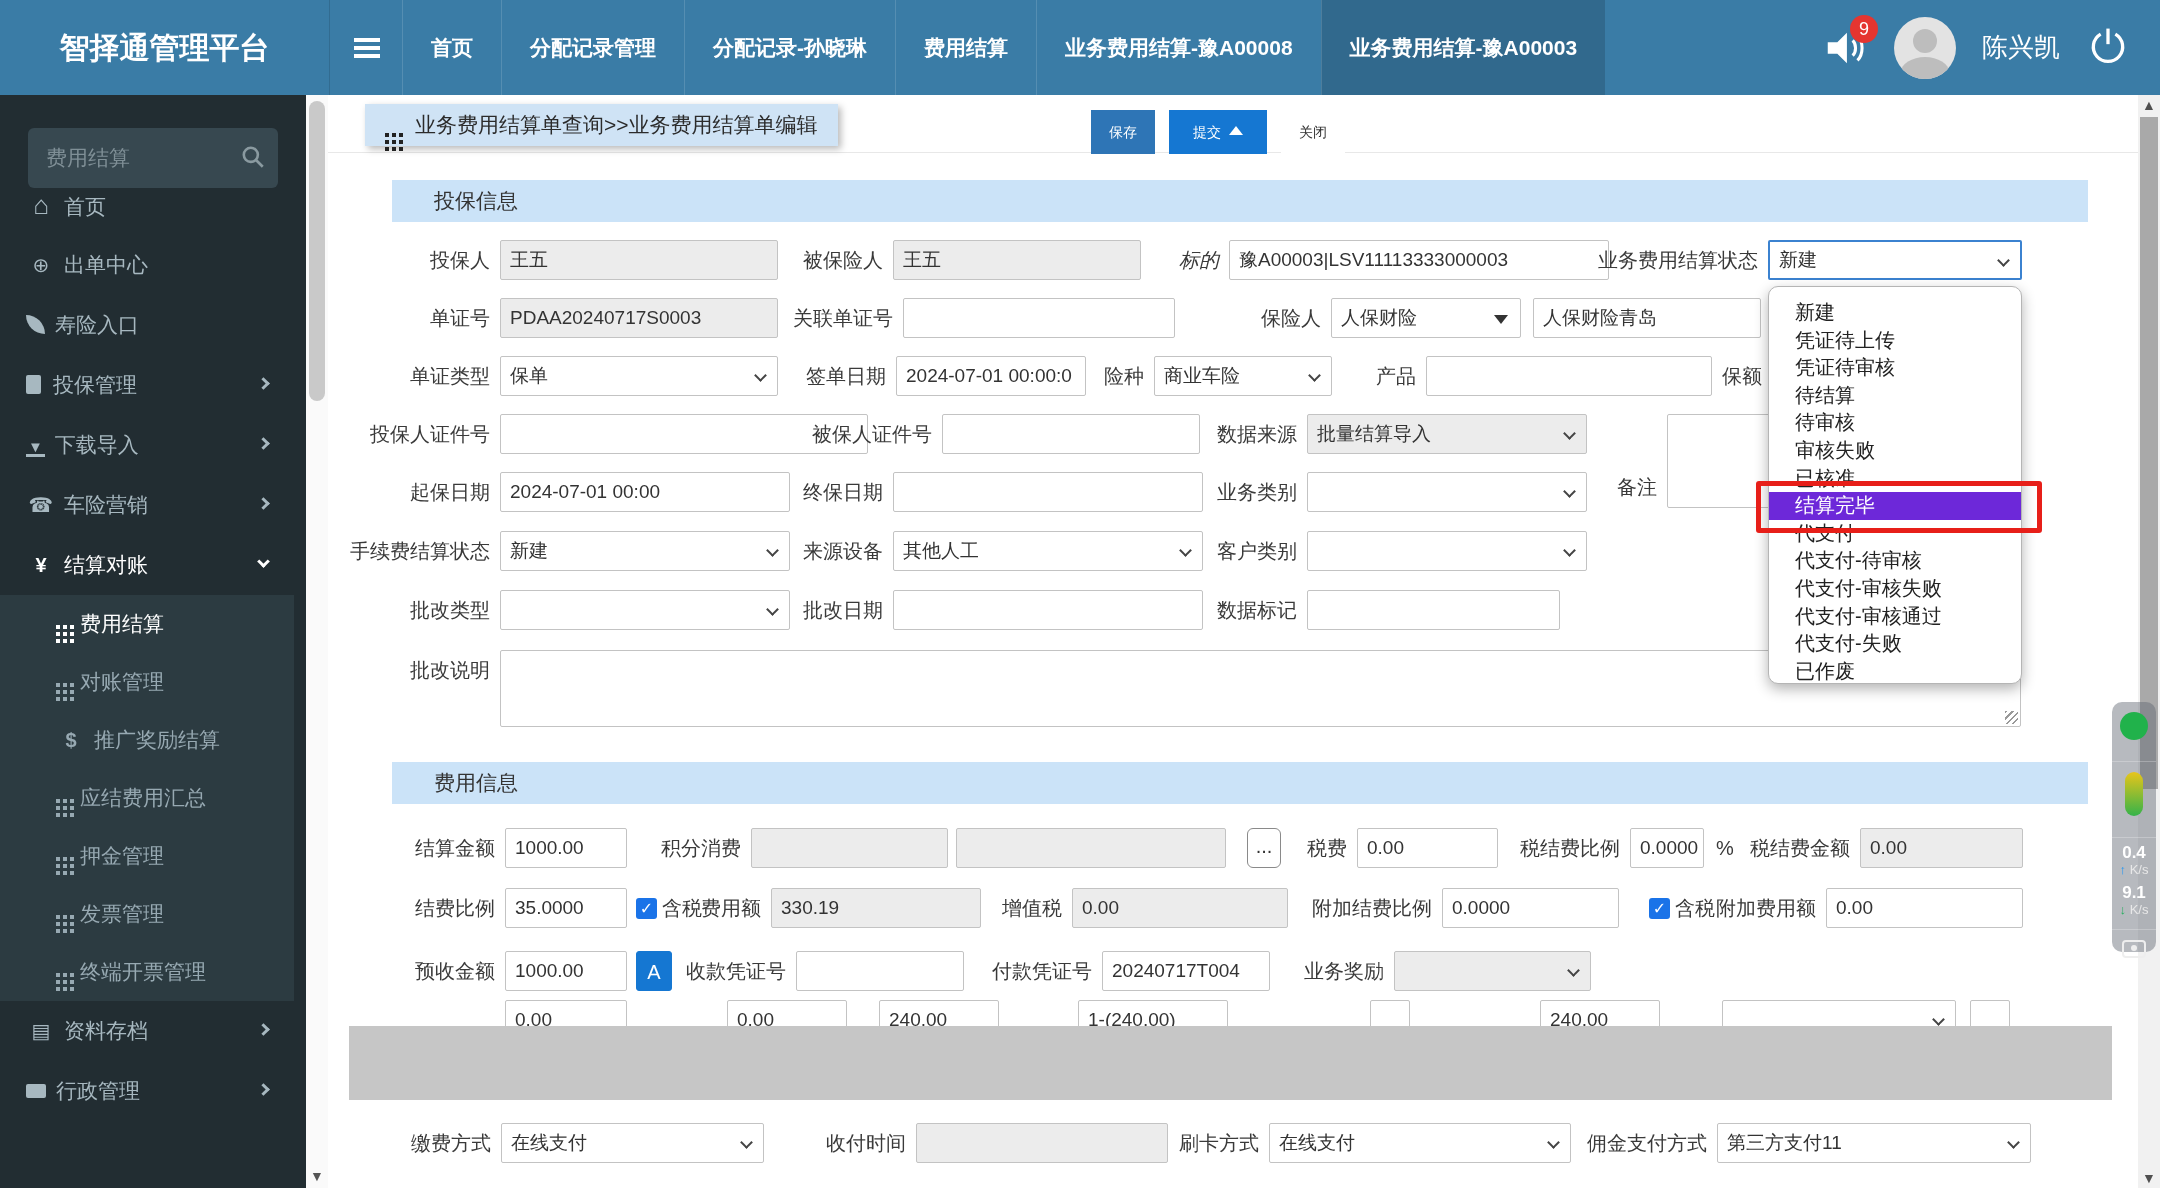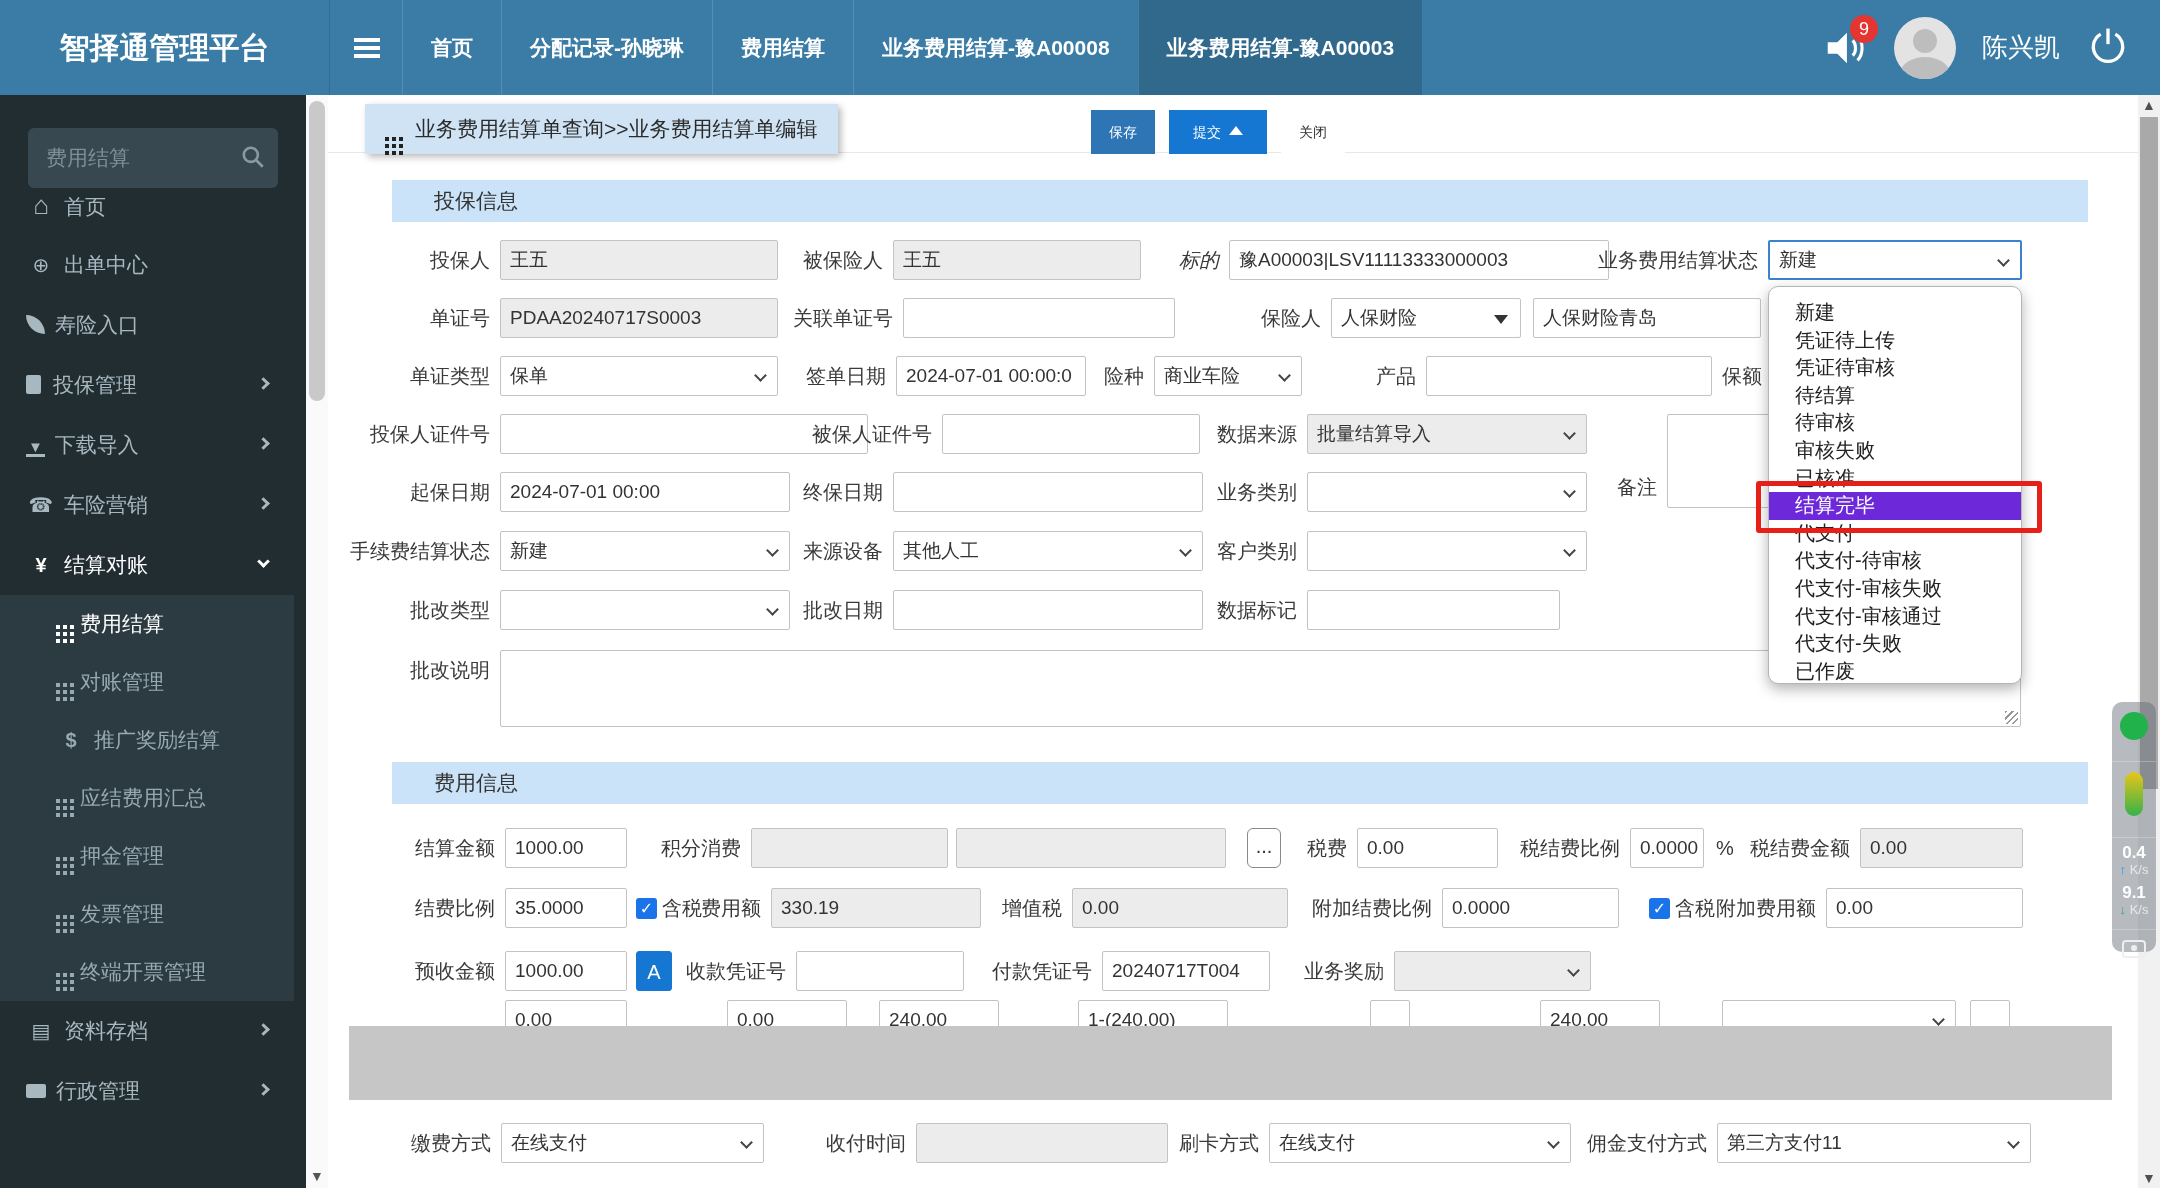--- a/index.html
+++ b/index.html
@@ -50,21 +50,21 @@
 
   
   .page-sb{position:absolute;right:0;top:95px;width:22px;height:1093px;background:#f1f1f1;z-index:30;}
   .page-sb .up{position:absolute;left:0;top:2px;width:22px;text-align:center;color:#505050;font-size:14px;}
   .page-sb .dn{position:absolute;left:0;bottom:2px;width:22px;text-align:center;color:#505050;font-size:14px;}
   .page-sb .thumb{position:absolute;left:2px;top:22px;width:18px;height:672px;background:#a9a9a9;}
 
   
   .content{position:absolute;left:328px;top:95px;width:1810px;height:1093px;background:#fff;}
   .hline{position:absolute;left:0;top:57px;width:1810px;border-top:1px solid #e8e8e8;}
-  .breadcrumb{position:absolute;left:37px;top:9px;height:50px;background:#cfe3f5;box-shadow:3px 3px 7px rgba(0,0,0,0.28);display:flex;align-items:center;padding:0 20px;font-size:21px;color:#2b2b2b;z-index:3;justify-content:flex-end;}
+  .breadcrumb{position:absolute;left:37px;top:9px;height:42px;background:#cfe3f5;box-shadow:3px 3px 7px rgba(0,0,0,0.28);display:flex;align-items:center;padding:0 20px;font-size:21px;color:#2b2b2b;z-index:3;justify-content:flex-end;}
   .bc-ic{margin-right:10px;color:#222;width:20px;height:20px;position:relative;top:1px;}
   .section-band{position:absolute;left:64px;width:1696px;height:42px;background:#cbe3f8;line-height:42px;padding-left:42px;font-size:21px;color:#333;}
 
   
   .field-label{position:absolute;width:240px;text-align:right;font-size:20px;color:#3a3a3a;line-height:40px;white-space:nowrap;overflow:visible;}
   .free-label{position:absolute;font-size:20px;color:#3a3a3a;line-height:40px;white-space:nowrap;}
   .input-box{position:absolute;height:40px;background:#fff;border:1px solid #c3c3c3;border-radius:2px;font-size:19px;color:#333;line-height:38px;padding:0 9px;white-space:nowrap;overflow:hidden;}
   .input-box.disabled{background:#ececec;}
   .input-box.focused{border:2px solid #3b82d0;line-height:36px;}
   .input-box.ta{line-height:24px;padding-top:4px;}
@@ -106,20 +106,21 @@
 
 <div class="stage">
 
   <header class="navbar">
     <div class="logo">智择通管理平台</div>
     <div class="burger">
         <span></span>
       </div>
     <div class="tab-bar">
         <div class="tab">首页</div>
+        <div class="tab">分配记录管理</div>
         <div class="tab">分配记录-孙晓琳</div>
         <div class="tab">费用结算</div>
         <div class="tab">业务费用结算-豫A00008</div>
         <div class="tab active">业务费用结算-豫A00003</div>
       </div>
     <div class="nav-right">
       <div class="spk">
         <svg width="46" height="46" viewBox="0 0 24 24">
             <polygon points="3,9 8,9 13,4 13,20 8,15 3,15" fill="#fff"></polygon>
             <path d="M16 8c2 2 2 6 0 8" stroke="#fff" stroke-width="1.6" fill="none"></path>
@@ -202,21 +203,21 @@
         <div class="field-label" style="left: 325px; top: 203px;">关联单证号</div>
         <div class="input-box" style="left: 575px; top: 203px; width: 272px;"></div>
         <div class="field-label" style="left: 753px; top: 203px;">保险人</div>
         <div class="input-box" style="left: 1003px; top: 203px; width: 190px;">人保财险<span class="tri"></span></div>
         <div class="input-box" style="left: 1205px; top: 203px; width: 228px;">人保财险青岛</div>
         <div class="field-label" style="left: -78px; top: 261px;">单证类型</div>
         <div class="input-box" style="left: 172px; top: 261px; width: 278px;">保单<span class="chev"></span></div>
         <div class="field-label" style="left: 318px; top: 261px;">签单日期</div>
         <div class="input-box" style="left: 568px; top: 261px; width: 190px;">2024-07-01 00:00:0</div>
         <div class="field-label" style="left: 576px; top: 261px;">险种</div>
-        <div class="input-box" style="left: 826px; top: 261px; width: 148px;">商业车险<span class="chev"></span></div>
+        <div class="input-box" style="left: 826px; top: 261px; width: 178px;">商业车险<span class="chev"></span></div>
         <div class="field-label" style="left: 848px; top: 261px;">产品</div>
         <div class="input-box" style="left: 1098px; top: 261px; width: 286px;"></div>
         <div class="free-label" style="left: 1394px; top: 261px;">保额</div>
         <div class="field-label" style="left: -78px; top: 319px;">投保人证件号</div>
         <div class="input-box" style="left: 172px; top: 319px; width: 368px;"></div>
         <div class="field-label" style="left: 364px; top: 319px;">被保人证件号</div>
         <div class="input-box" style="left: 614px; top: 319px; width: 258px;"></div>
         <div class="field-label" style="left: 729px; top: 319px;">数据来源</div>
         <div class="input-box disabled" style="left: 979px; top: 319px; width: 280px;">批量结算导入<span class="chev"></span></div>
         <div class="field-label" style="left: 1089px; top: 333px; margin-top: 39px;">备注</div>

